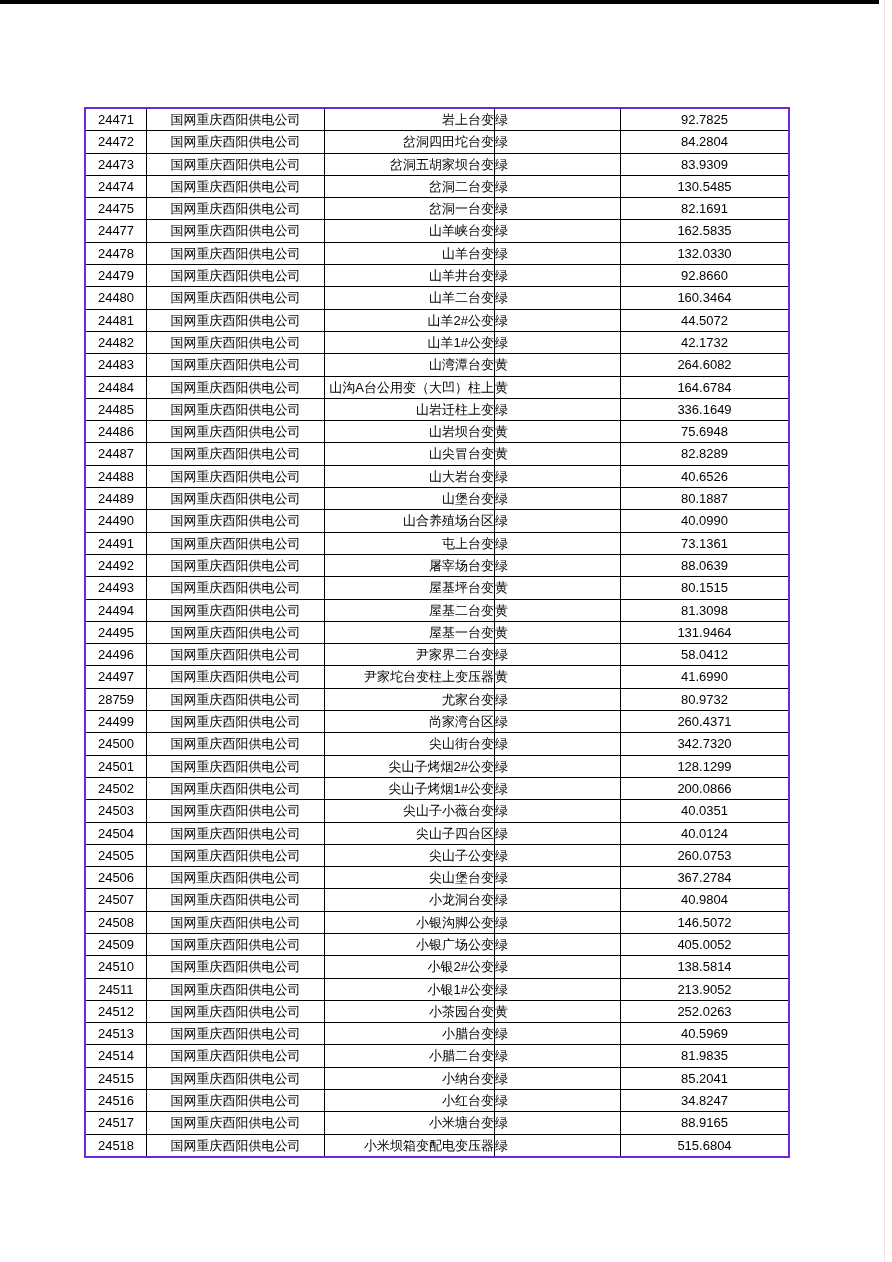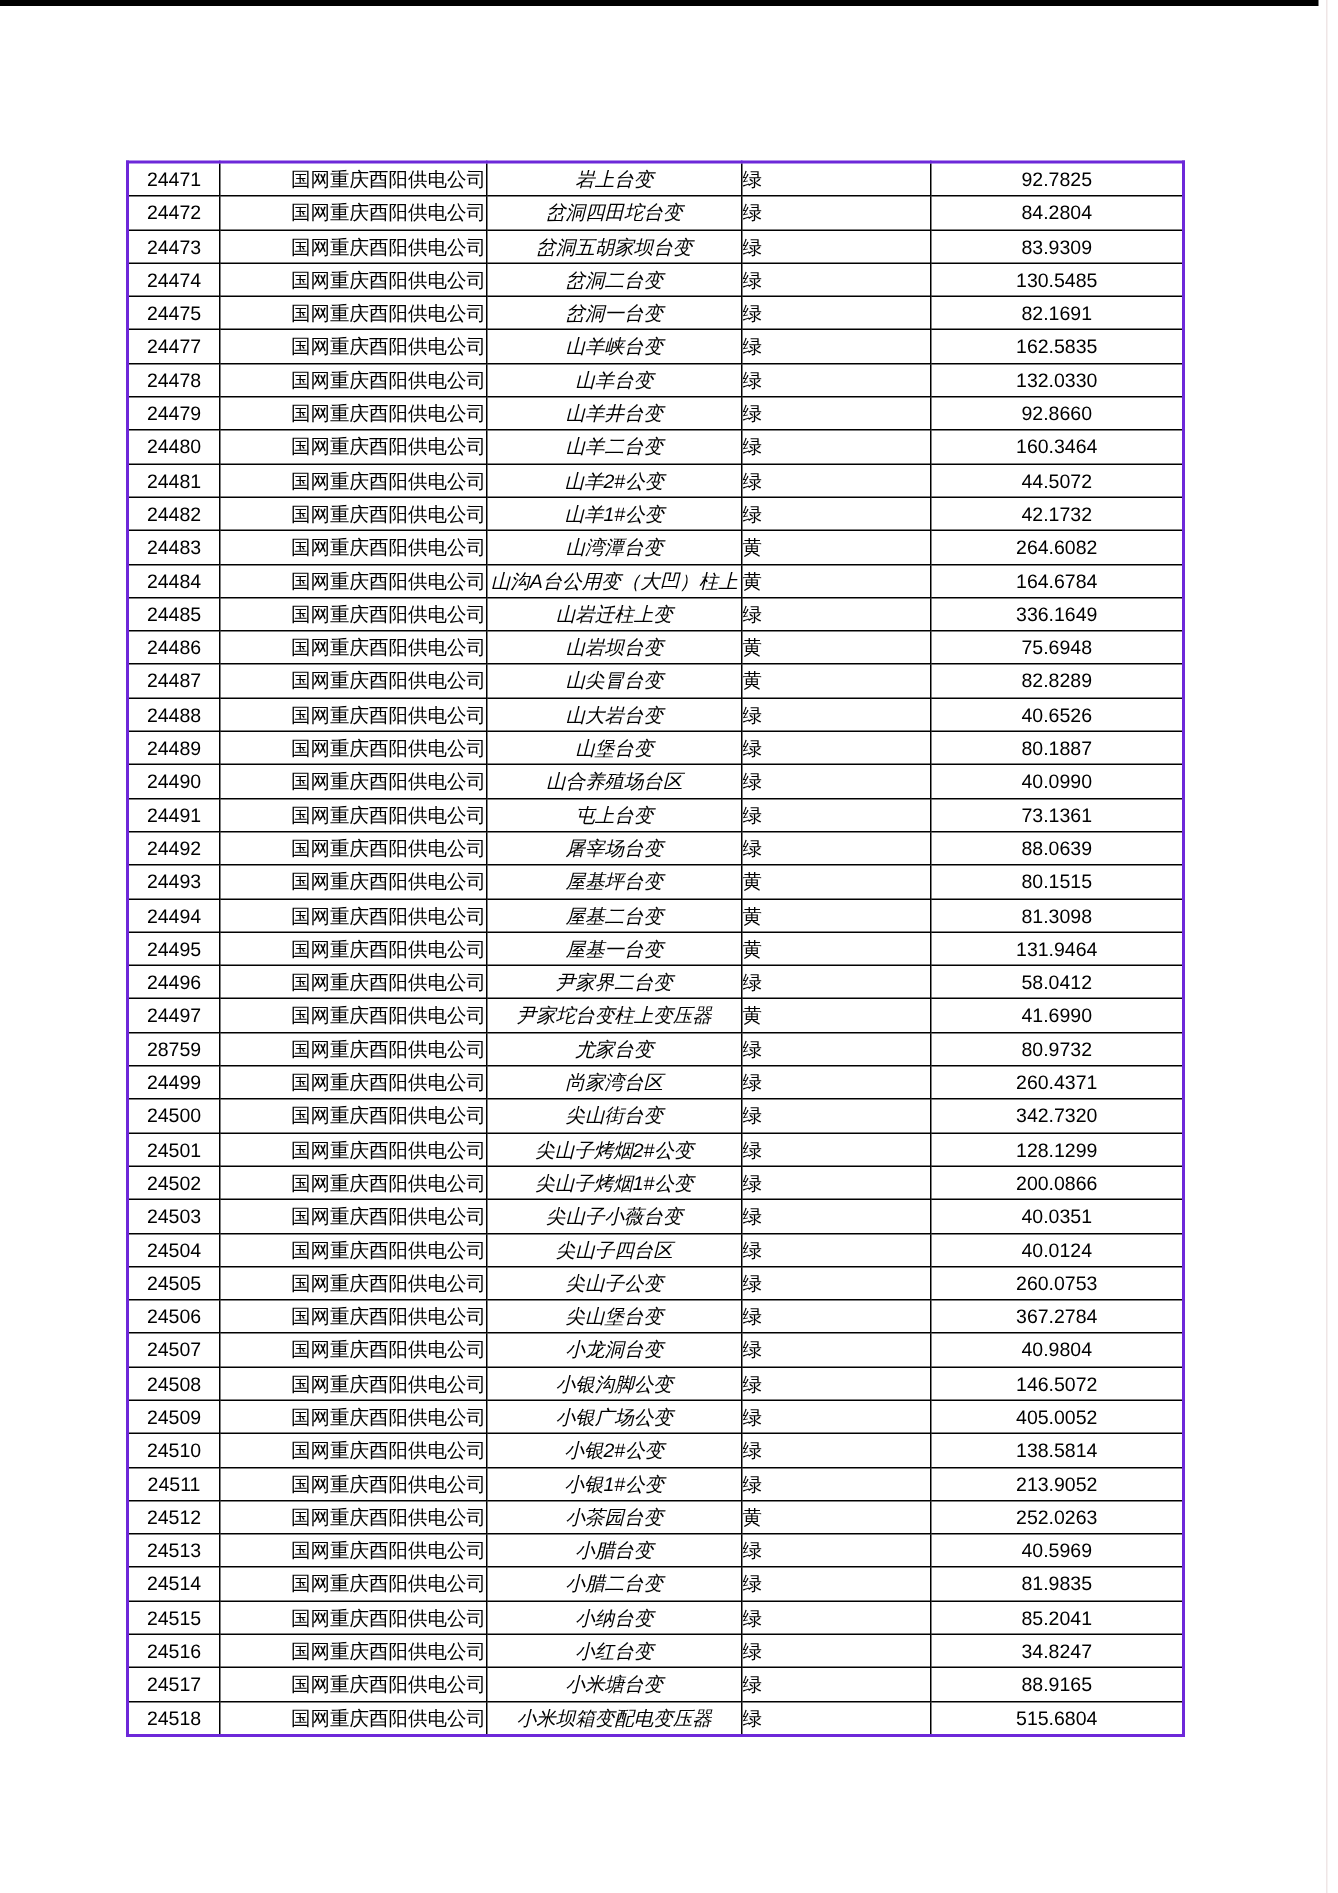--- a/index.html
+++ b/index.html
@@ -48,22 +48,22 @@
     height: 21.3px;
     padding: 0;
     font-size: 13px;
     line-height: 21.3px;
     color: #000000;
     white-space: nowrap;
     overflow: hidden;
     vertical-align: middle;
   }
   td.col-id    { width: 60px;  text-align: center; }
-  td.col-company { width: 177px; text-align: right; padding-left: 3px; }
-  td.col-station { width: 169px; text-align: center; padding-left: 3px; font-style: italic; }
+  td.col-company { width: 177px; text-align: center; padding-left: 3px; }
+  td.col-station { width: 169px; text-align: right; padding-left: 3px; }
   td.col-status  { width: 125px; text-align: left; padding-left: 3px; }
   td.col-value   { width: 167px; text-align: center; margin-left: 16px; }
 </style>
 </head>
 <body>
 
 <div class="page">
   <div class="top-edge-bar"></div>
   <div class="right-edge-line"></div>
 

